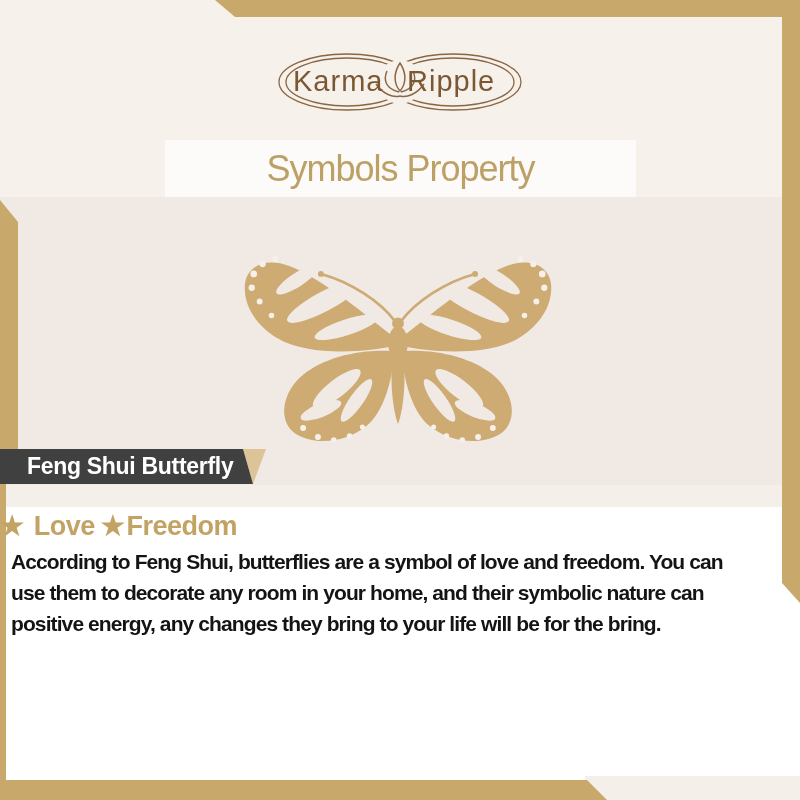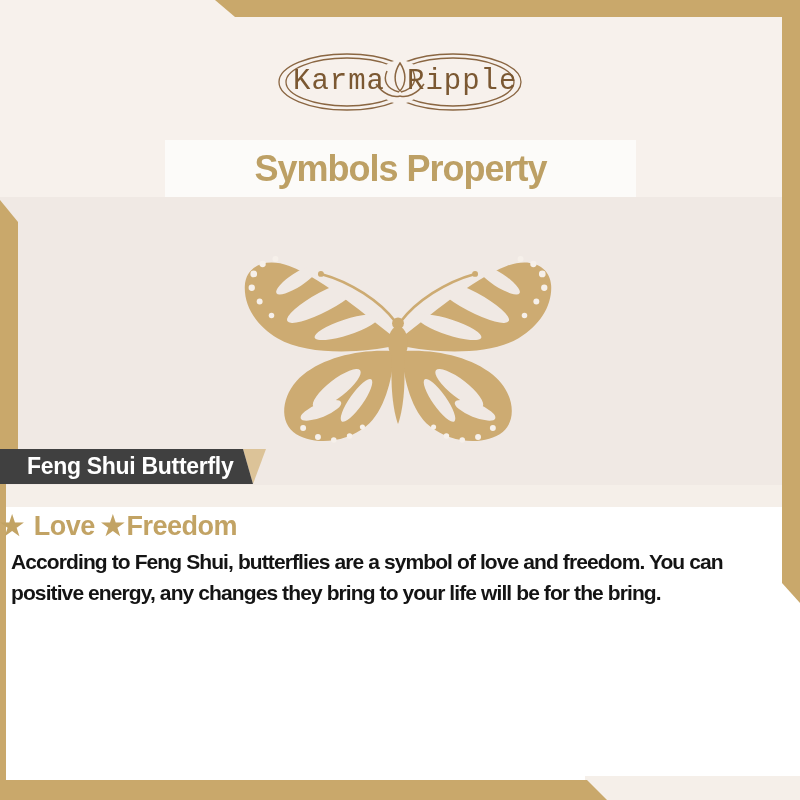--- a/index.html
+++ b/index.html
@@ -23,29 +23,29 @@
   .band-left{left:0;top:200px;width:18px;height:249px;background:#c9a86b;
     clip-path:polygon(0 0,100% 22px,100% 100%,0 100%);}
   .strip-left{left:0;top:448px;width:6px;height:352px;background:#c9a86b;}
   .band-bottom{left:0;top:780px;width:610px;height:20px;background:#c9a86b;
     clip-path:polygon(0 0,587px 0,607px 100%,0 100%);z-index:3;}
   .corner-bottom-right{left:585px;top:776px;width:215px;height:24px;background:#f5efe9;z-index:2;}
 
   
   .logo{left:275px;top:50px;width:250px;height:64px;}
   .logo svg{position:absolute;left:0;top:0;}
-  .brand-word{position:absolute;top:15px;font-family:Liberation Mono, monospace;
+  .brand-word{position:absolute;top:15px;font-family:Liberation Sans, sans-serif;
     color:#7b5832;font-size:29px;letter-spacing:1px;}
   .brand-left{left:18px;}
   .brand-right{left:132px;}
 
   
   .title-band{left:165px;top:140px;width:471px;height:57px;background:#fcfbf9;
     text-align:center;}
-  .title-text{line-height:57px;font-size:36px;font-weight:bold;letter-spacing:-1px;
+  .title-text{line-height:57px;font-size:36px;font-weight:normal;letter-spacing:-1px;
     color:#bda065;}
 
   
   .butterfly{left:230px;top:240px;}
 
   
   .banner{left:0;top:449px;width:270px;height:35px;background:#404040;
     clip-path:polygon(0 0,243px 0,253px 100%,0 100%);z-index:4;}
   .banner-highlight{left:0;top:449px;width:270px;height:35px;background:#dcc398;
     clip-path:polygon(243px 0,266px 0,253px 100%);z-index:3;}
@@ -157,16 +157,17 @@
   <div class="abs banner">
     <span class="banner-text">Feng Shui Butterfly</span>
   </div>
 
   <div class="abs tagline">
     <span class="star1">★</span><span>Love</span><span class="star2">★</span><span>Freedom</span>
   </div>
 
   <div class="abs paragraph">
     <div class="para-line">According to Feng Shui, butterflies are a symbol of love and freedom. You can</div>
+    <div class="para-line">use them to decorate any room in your home, and their symbolic nature can</div>
     <div class="para-line">positive energy, any changes they bring to your life will be for the bring.</div>
   </div>
 
 </div>
 
 </body></html>

